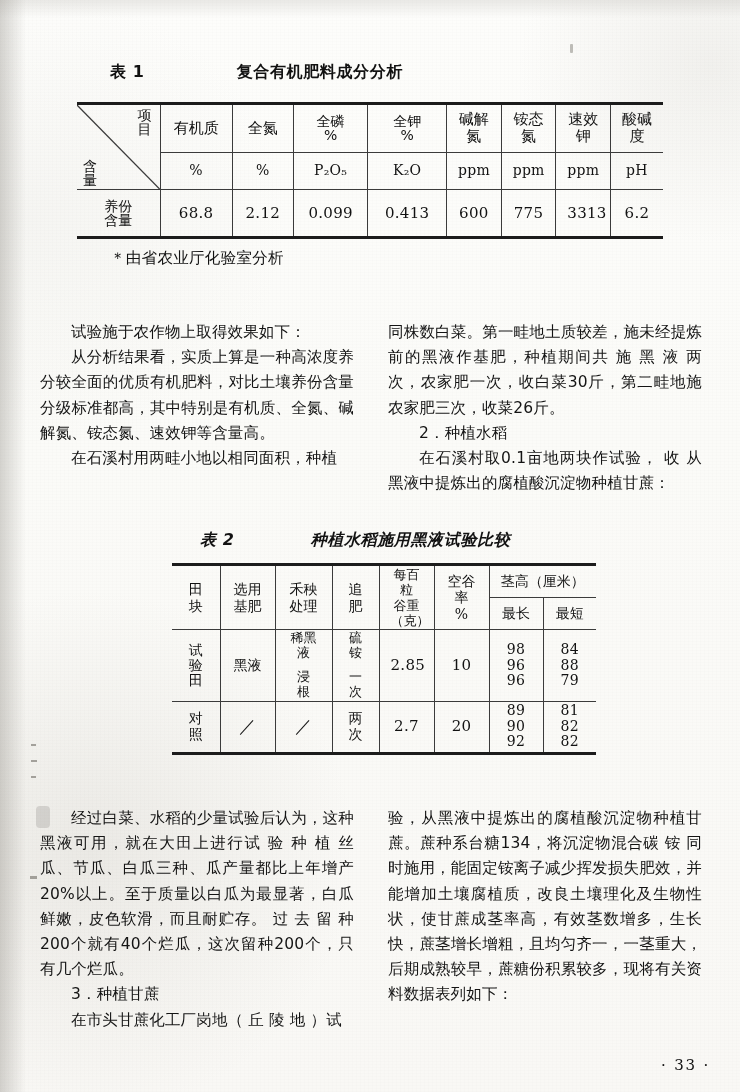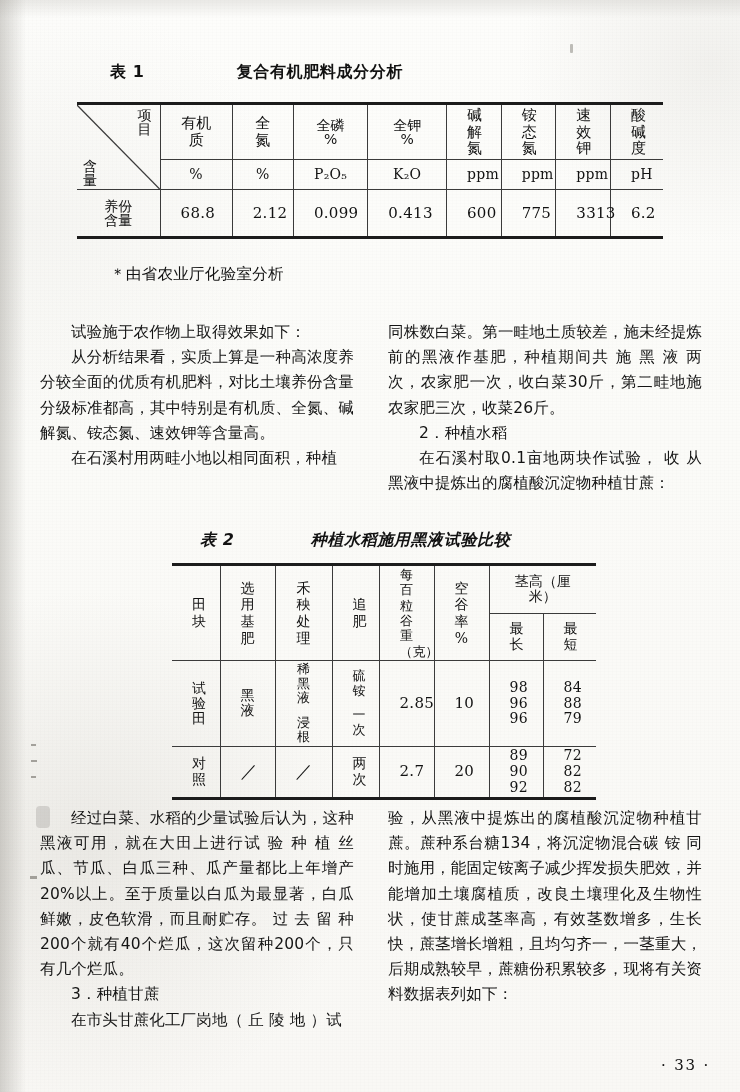--- a/index.html
+++ b/index.html
@@ -74,21 +74,21 @@
   table.doc {
     border-collapse: collapse;
     table-layout: fixed;
     font-size: 15px;
   }
   table.doc td, table.doc th {
     border: 1px solid #3b3b3b;
     text-align: center;
     vertical-align: middle;
     font-weight: normal;
-    padding: 1px 20px;
+    padding: 1px 11px;
     line-height: 1.12;
     background: transparent;
   }
   
   table.doc { border-top: 3px solid #1c1c1c; border-bottom: 3px solid #1c1c1c; }
   table.doc tr > td:first-child, table.doc tr > th:first-child { border-left: none; }
   table.doc tr > td:last-child, table.doc tr > th:last-child { border-right: none; }
   table.doc tr:first-child > td, table.doc tr:first-child > th { border-top: none; }
   table.doc tr:last-child > td, table.doc tr:last-child > th { border-bottom: none; }
 
@@ -155,21 +155,21 @@
   .bodytext p { margin: 0; }
   .ind { text-indent: 2em; }
 
   #col-left-top  { left: 40px;  top: 320px; width: 314px; }
   #col-right-top { left: 388px; top: 320px; width: 314px; }
   #col-left-bot  { left: 40px;  top: 806px; width: 314px; }
   #col-right-bot { left: 388px; top: 806px; width: 314px; }
 
   #footnote {
     position: absolute;
-    left: 110px; top: 264px;
+    left: 110px; top: 248px;
     font-size: 15.5px;
     letter-spacing: .02em;
     text-align: right;
   }
 
   #pageno {
     position: absolute;
     right: 30px; bottom: 18px;
     font-size: 15px;
     font-family: "DejaVu Serif", "Liberation Serif", serif;
@@ -370,21 +370,21 @@
           <td class="slash-cell">／</td>
           <td class="slash-cell">／</td>
           <td class="cjk">两次</td>
           <td class="num">2.7</td>
           <td class="num">20</td>
           <td class="num">
             <div style="font-size:14px;">89 90</div>
             <div style="font-size:14px;">92</div>
           </td>
           <td class="num">
-            <div style="font-size:14px;">72 82</div>
+            <div style="font-size:14px;">81 82</div>
             <div style="font-size:14px;">82</div>
           </td>
         </tr>
       </tbody>
     </table>
   </div>
 
   <div class="bodytext" id="col-left-bot">
     <p class="ind">经过白菜、水稻的少量试验后认为，这种黑液可用，就在大田上进行试 验 种 植 丝瓜、节瓜、白瓜三种、瓜产量都比上年增产20%以上。至于质量以白瓜为最显著，白瓜鲜嫩，皮色软滑，而且耐贮存。 过 去 留 种200个就有40个烂瓜，这次留种200个，只有几个烂瓜。</p>
     <p class="ind">3．种植甘蔗</p>

